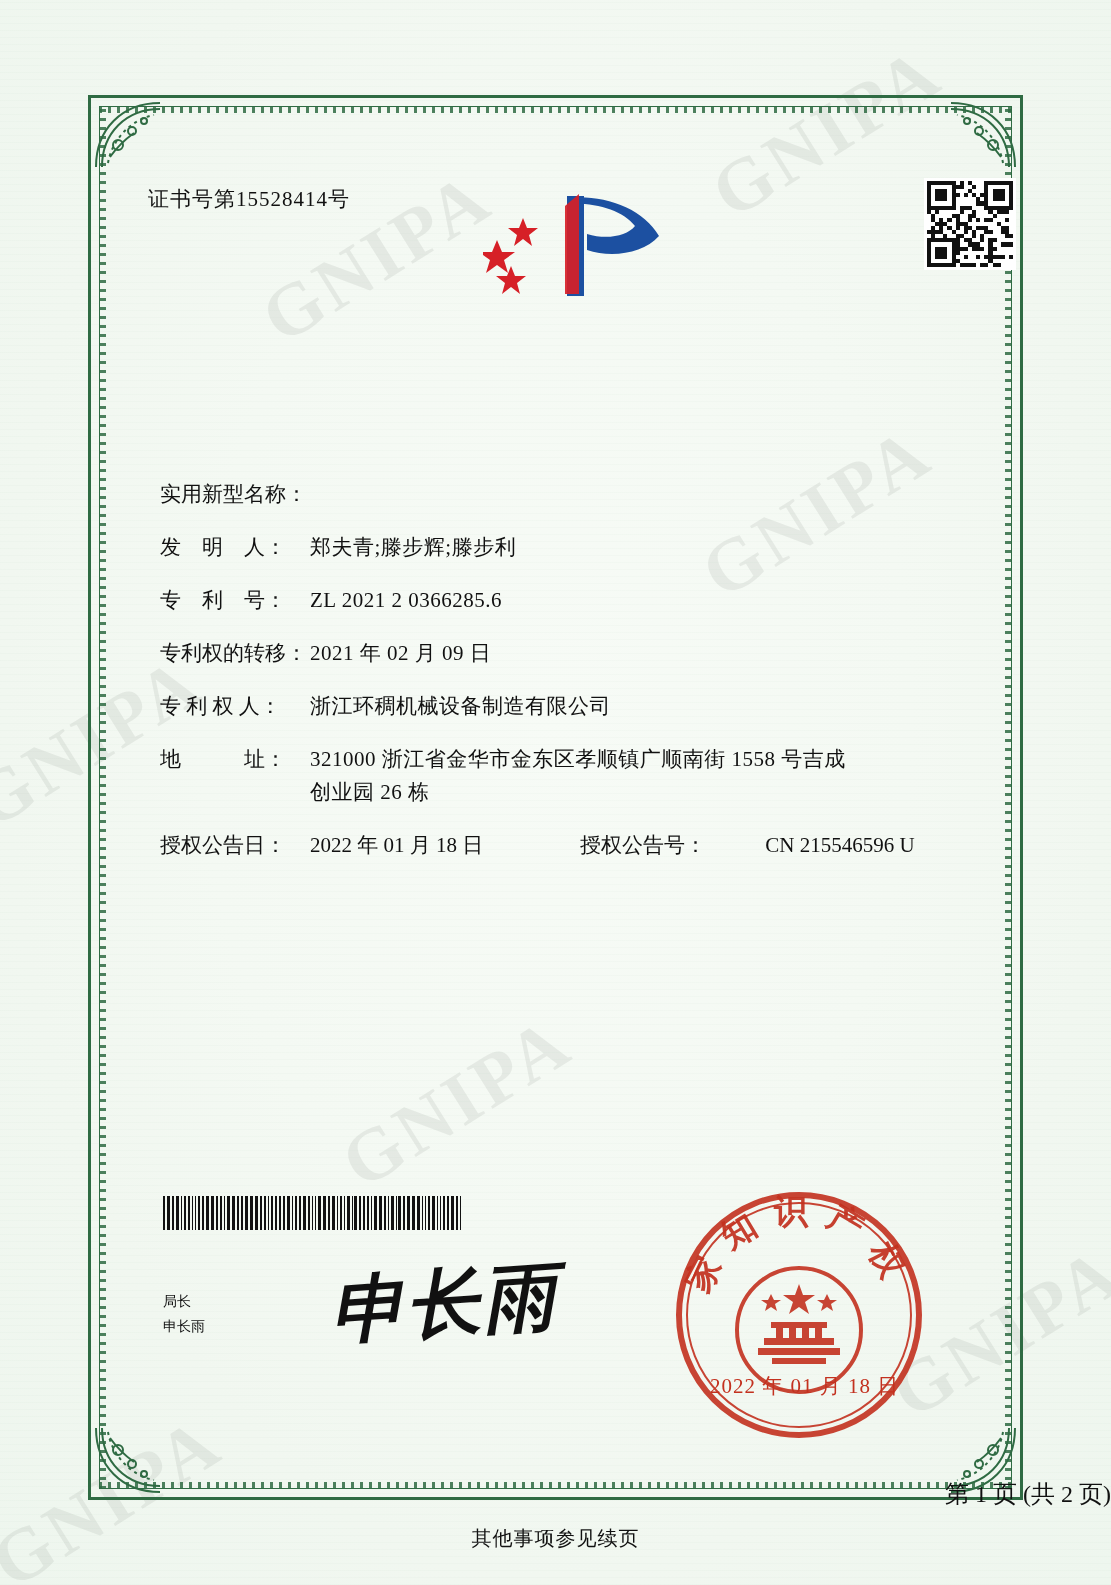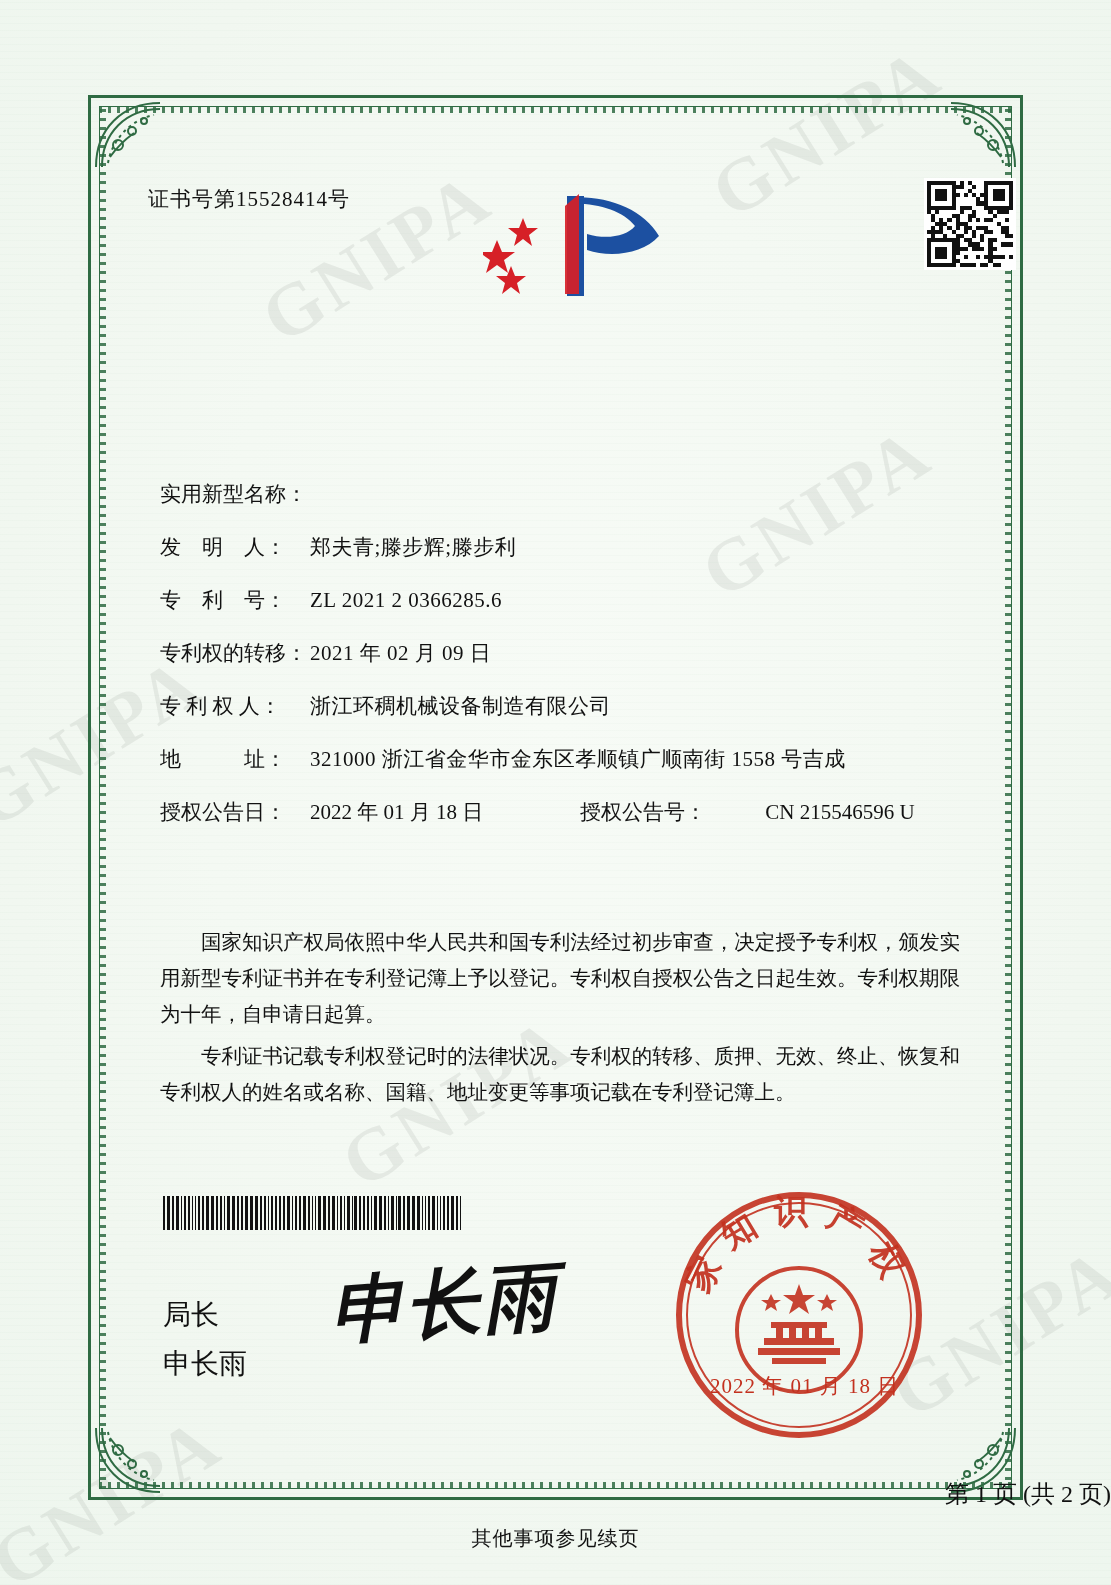--- a/index.html
+++ b/index.html
@@ -189,21 +189,21 @@
     width: 300px; height: 34px;
     display: flex;
     align-items: stretch;
   }
   .barcode i { display:block; background:#111; margin-right:2px; }
 
   
   .sig-label {
     position: absolute;
     left: 163px; top: 1290px;
-    font-size: 28px;
+    font-size: 14px;
     line-height: 1.75;
     color: #111;
   }
   .sig-script {
     position: absolute;
     left: 330px; top: 1255px;
     font-size: 74px;
     font-family: "DejaVu Serif", serif;
     font-style: italic;
     font-weight: 700;
@@ -786,35 +786,32 @@
       <div class="f-value">2021 年 02 月 09 日</div>
     </div>
     <div class="field-row">
       <div class="f-label">专 利 权 人：</div>
       <div class="f-value">浙江环稠机械设备制造有限公司</div>
     </div>
     <div class="field-row">
       <div class="f-label">地　　　址：</div>
       <div class="f-value">
         <span>321000 浙江省金华市金东区孝顺镇广顺南街 1558 号吉成</span>
+        <span class="line2">创业园 26 栋</span>
       </div>
     </div>
 
     <div class="row-split">
       <div class="seg-label">授权公告日：</div>
       <div class="seg-value">2022 年 01 月 18 日</div>
       <div class="seg-label2">授权公告号：</div>
       <div class="seg-value2">CN 215546596 U</div>
     </div>
   </div>
 
-  <div class="paras">
-    <p>国家知识产权局依照中华人民共和国专利法经过初步审查，决定授予专利权，颁发实用新型专利证书并在专利登记簿上予以登记。专利权自授权公告之日起生效。专利权期限为十年，自申请日起算。</p>
-    <p>专利证书记载专利权登记时的法律状况。专利权的转移、质押、无效、终止、恢复和专利权人的姓名或名称、国籍、地址变更等事项记载在专利登记簿上。</p>
-  </div>
 
   <div class="barcode" id="barcode">
       <i style="width:2px"></i>
       <i style="width:3px"></i>
       <i style="width:2px"></i>
       <i style="width:3px"></i>
       <i style="width:2px"></i>
       <i style="width:2px"></i>
       <i style="width:2px"></i>
       <i style="width:1px"></i>

